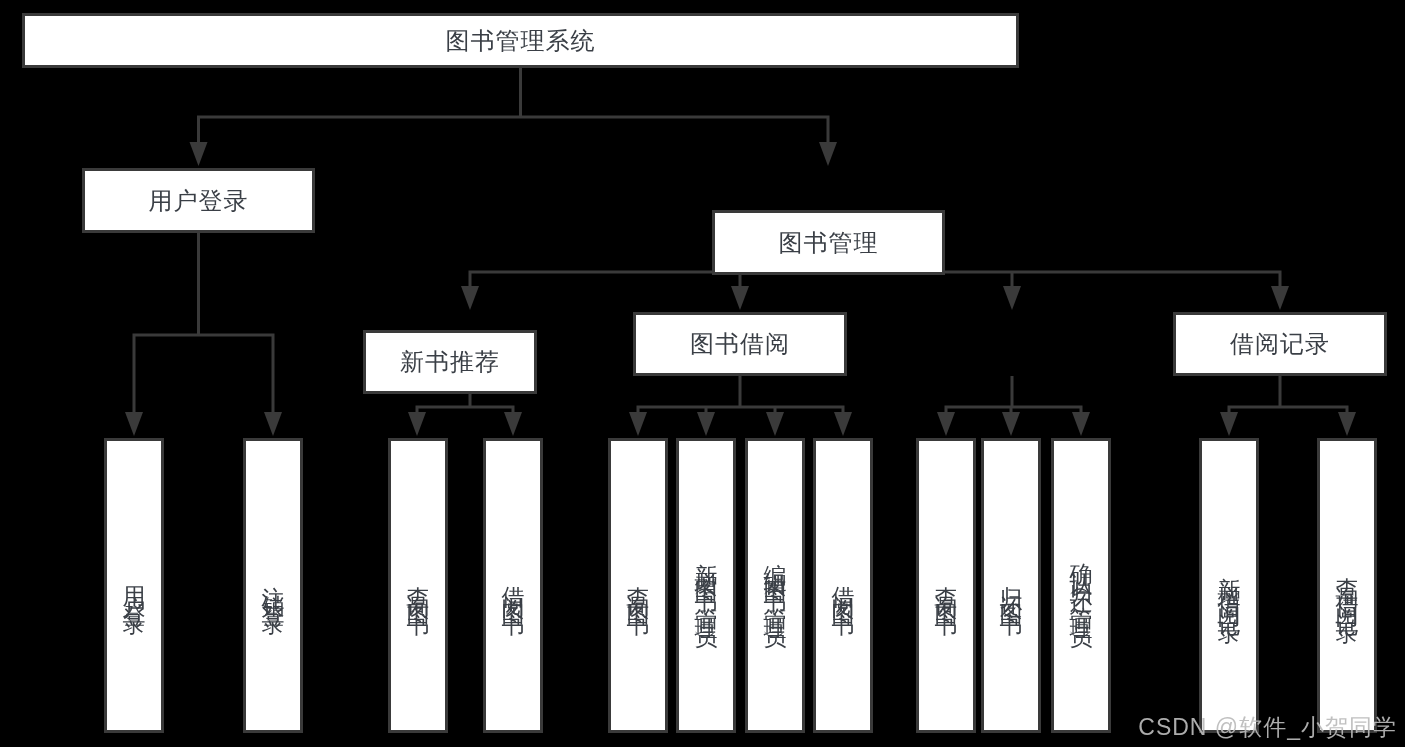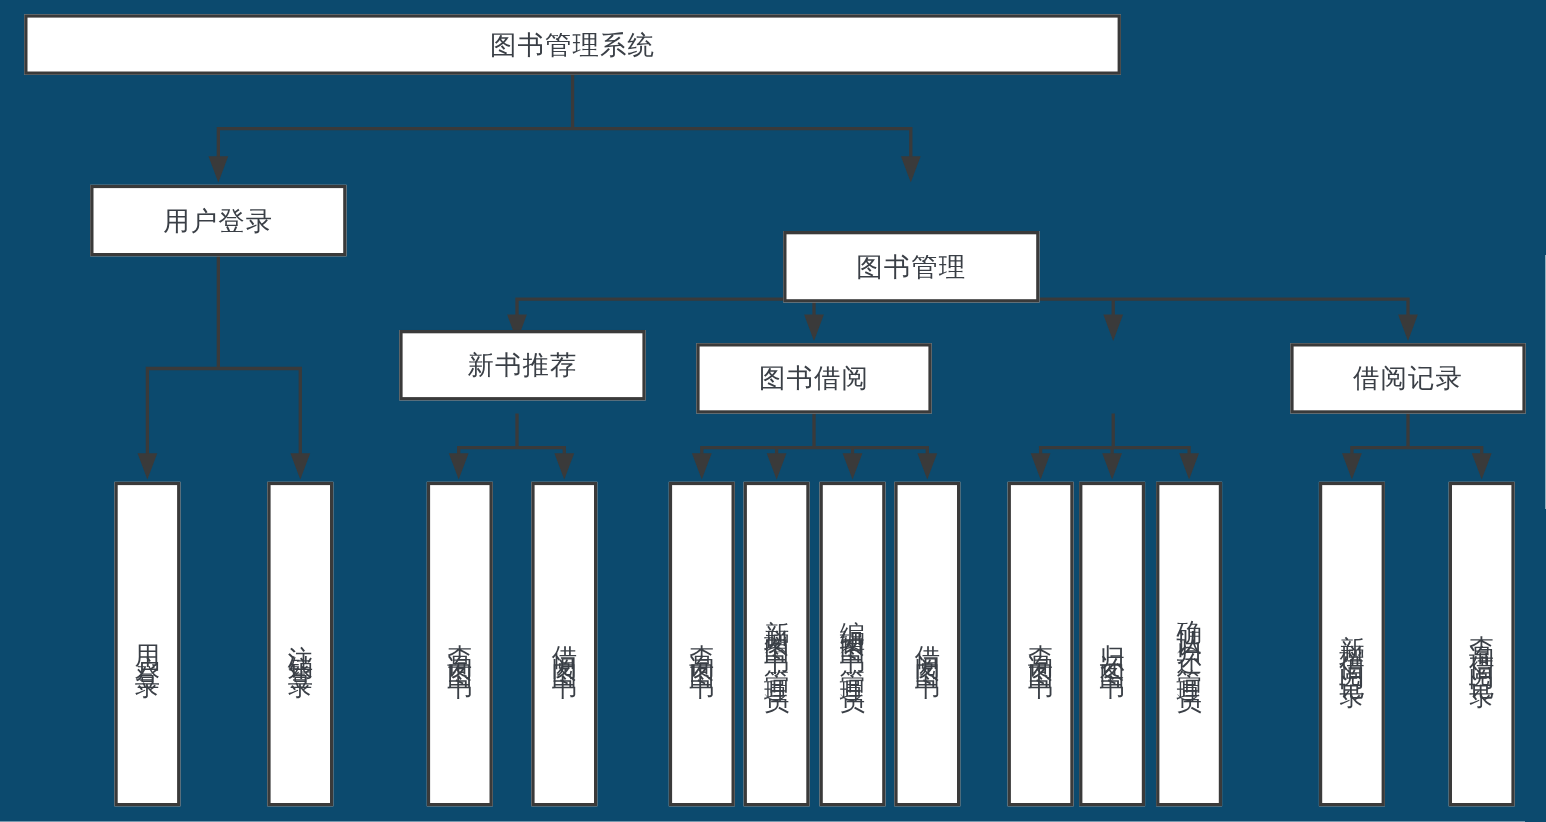--- a/index.html
+++ b/index.html
@@ -1,20 +1,20 @@
 <!DOCTYPE html>
 <html><head>
 <meta charset="utf-8">
 <style>
   html, body { margin: 0; padding: 0; background: #ffffff; }
   .canvas {
     position: relative;
     width: 1405px;
     height: 747px;
-    background: #0c4a6e;
+    background: #000000;
     font-family: "Liberation Sans", sans-serif;
     overflow: hidden;
   }
   .wires {
     position: absolute;
     left: 0; top: 0;
     width: 1405px; height: 747px;
     pointer-events: none;
   }
   .node {
@@ -95,21 +95,21 @@
       <polygon points="1220,412 1238,412 1229,436"></polygon>
       <polygon points="1338,412 1356,412 1347,436"></polygon>
     </g>
   </svg>
 
   <div class="node h" style="left:22px; top:13px; width:997px; height:55px;">图书管理系统</div>
 
   <div class="node h" style="left:82px; top:168px; width:233px; height:65px;">用户登录</div>
   <div class="node h" style="left:712px; top:168px; width:233px; height:65px;margin-top:42px;">图书管理</div>
 
-  <div class="node h" style="left:363px; top:300px; width:224px; height:64px;">新书推荐</div>
+  <div class="node h" style="left:363px; top:330px; width:174px; height:64px;">新书推荐</div>
   <div class="node h" style="left:633px; top:312px; width:214px; height:64px;">图书借阅</div>
   <div class="node h" style="left:1173px; top:312px; width:214px; height:64px;">借阅记录</div>
 
   <div class="node v" style="left:104px; top:438px; width:60px; height:295px;">用户登录</div>
   <div class="node v" style="left:243px; top:438px; width:60px; height:295px;">注销登录</div>
 
   <div class="node v" style="left:388px; top:438px; width:60px; height:295px;">查询图书</div>
   <div class="node v" style="left:483px; top:438px; width:60px; height:295px;">借阅图书</div>
 
   <div class="node v" style="left:608px; top:438px; width:60px; height:295px;">查询图书</div>
@@ -117,14 +117,15 @@
   <div class="node v" style="left:745px; top:438px; width:60px; height:295px;">编辑图书（管理员）</div>
   <div class="node v" style="left:813px; top:438px; width:60px; height:295px;">借阅图书</div>
 
   <div class="node v" style="left:916px; top:438px; width:60px; height:295px;">查询图书</div>
   <div class="node v" style="left:981px; top:438px; width:60px; height:295px;">归还图书</div>
   <div class="node v" style="left:1051px; top:438px; width:60px; height:295px;">确认归还（管理员）</div>
 
   <div class="node v" style="left:1199px; top:438px; width:60px; height:295px;">新增借阅记录</div>
   <div class="node v" style="left:1317px; top:438px; width:60px; height:295px;">查询借阅记录</div>
 
+  <div class="watermark">CSDN @软件_小贺同学</div>
 
 </div>
 
 </body></html>

